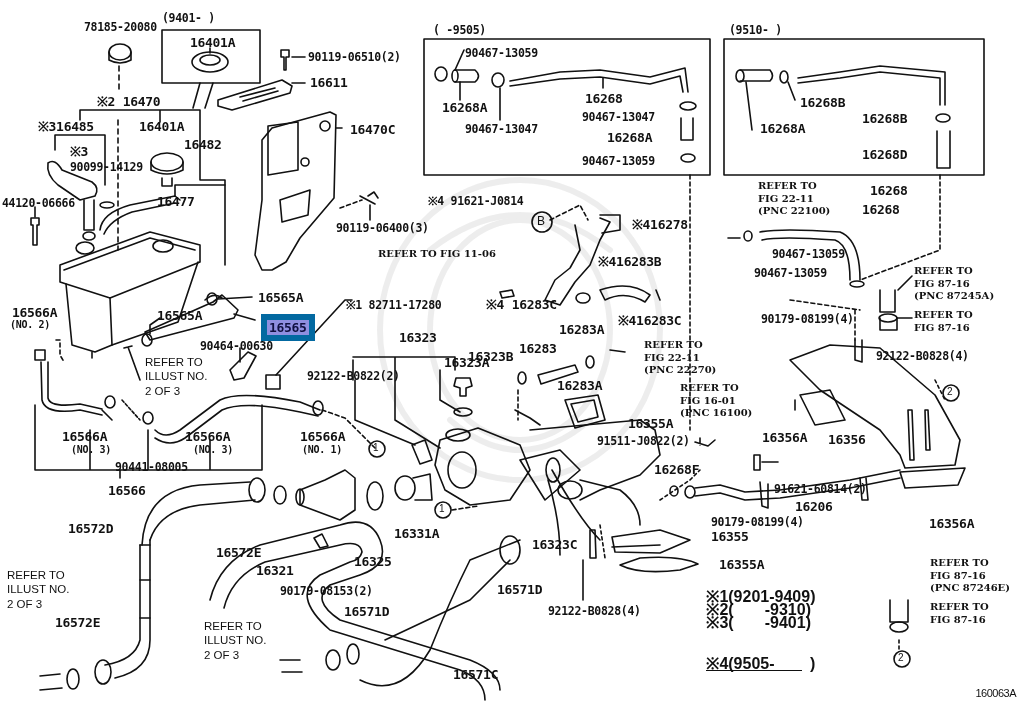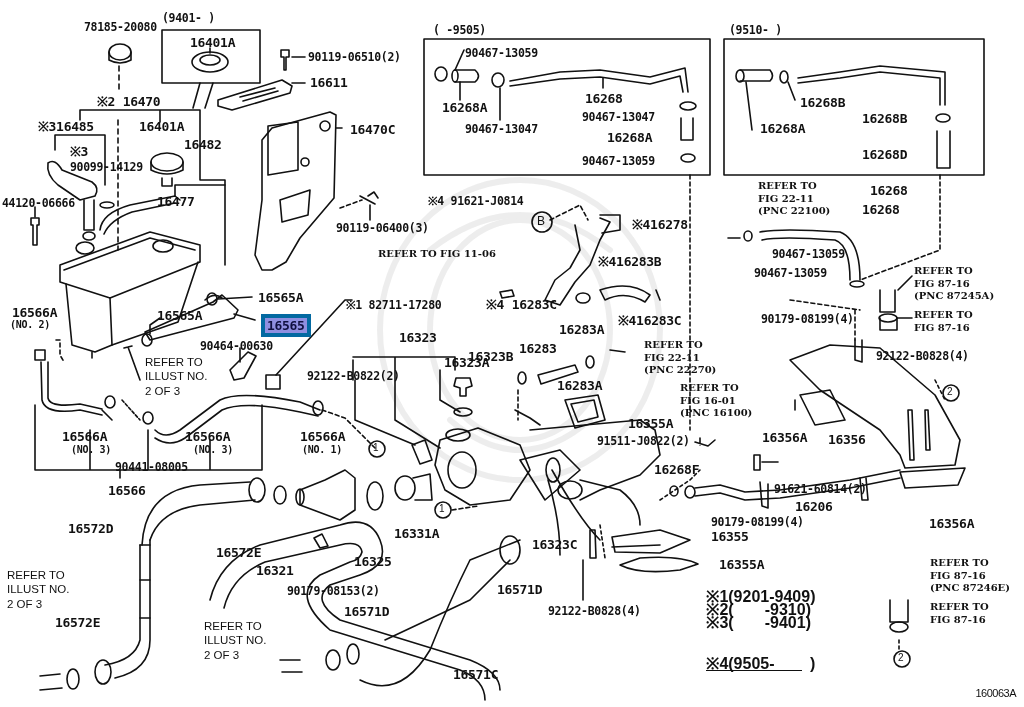--- a/index.html
+++ b/index.html
@@ -4,21 +4,21 @@
 <style>
   html, body { margin: 0; padding: 0; background: #ffffff; }
   body { width: 1024px; height: 707px; position: relative; overflow: hidden;
          font-family: "DejaVu Sans Mono", monospace; color: #111; }
   #diagram { position: absolute; left: 0; top: 0; width: 1024px; height: 707px; }
   .lbl { position: absolute; font-family: "DejaVu Sans Mono", monospace; font-weight: bold;
          font-size: 11.5px; white-space: nowrap; line-height: 1; color: #111; letter-spacing: -0.3px; }
   .lbl.big { font-size: 13px; }
   .lbl.sm { font-size: 10px; }
   .lbl.sans { font-family: "Liberation Sans", sans-serif; font-weight: normal; font-size: 11.5px; letter-spacing: 0; }
-  .lbl.hl { background: #8f8fe0; border: 4px solid #0369a1; padding: 1px 2px; color: #101040; }
+  .lbl.hl { background: #8f8fe0; border: 6px solid #0369a1; padding: 1px 2px; color: #101040; }
   .lbl.ref { font-family: "DejaVu Serif", serif; font-size: 10px; letter-spacing: 0; }
   .lbl.multiline { white-space: pre; line-height: 1.25; }
   .legend { position: absolute; left: 706px; top: 590px; font-family: "Liberation Sans", sans-serif;
             font-weight: bold; font-size: 16px; line-height: 13px; color:#111; }
   .legend div { white-space: pre; }
   .legend .ul { border-bottom: 1.5px solid #111; width: 96px; margin-top: 28px; }
   .figid { position: absolute; right: 8px; bottom: 8px; font-family: "Liberation Sans", sans-serif;
            font-size: 11px; color: #111; letter-spacing: -0.5px; }
 </style>
 </head>
@@ -371,21 +371,21 @@
 <div class="lbl" style="left:711px;top:517px">90179-08199(4)</div>
 <div class="lbl big" style="left:711px;top:530px">16355</div>
 <div class="lbl big" style="left:719px;top:558px">16355A</div>
 <div class="lbl" style="left:548px;top:606px">92122-B0828(4)</div>
 
 <div class="lbl big" style="left:68px;top:522px">16572D</div>
 <div class="lbl big" style="left:216px;top:546px">16572E</div>
 <div class="lbl big" style="left:256px;top:564px">16321</div>
 <div class="lbl big" style="left:354px;top:555px">16325</div>
 <div class="lbl big" style="left:394px;top:527px">16331A</div>
-<div class="lbl" style="left:287px;top:586px">90179-08153(2)</div>
+<div class="lbl" style="left:280px;top:586px">90179-08153(2)</div>
 <div class="lbl big" style="left:532px;top:538px">16323C</div>
 <div class="lbl big" style="left:497px;top:583px">16571D</div>
 <div class="lbl big" style="left:344px;top:605px">16571D</div>
 <div class="lbl big" style="left:453px;top:668px">16571C</div>
 <div class="lbl sans multiline" style="left:7px;top:568px">REFER TO
 ILLUST NO.
 2 OF 3</div>
 <div class="lbl sans multiline" style="left:204px;top:619px">REFER TO
 ILLUST NO.
 2 OF 3</div>

